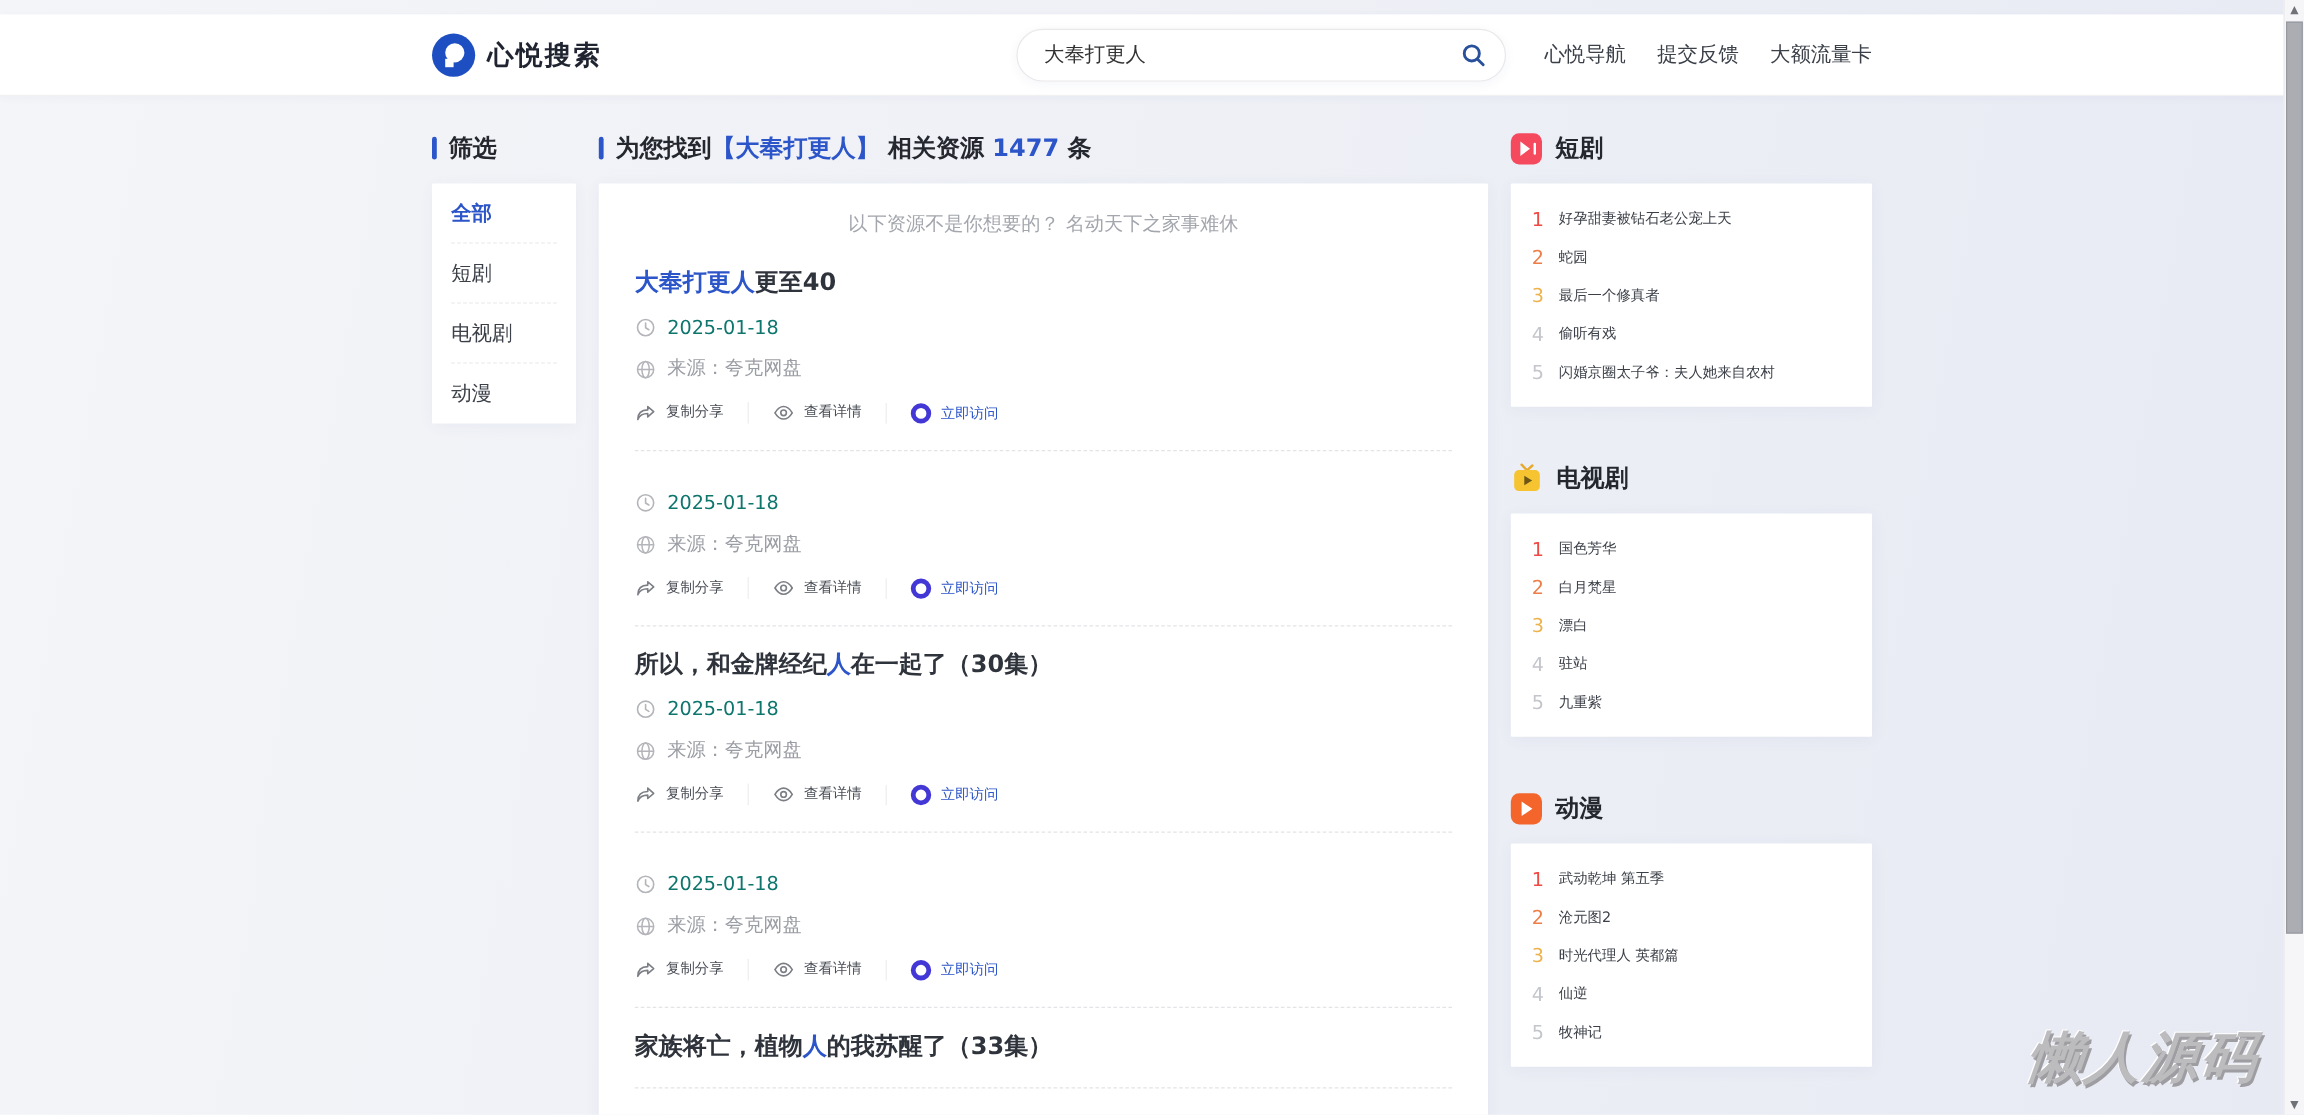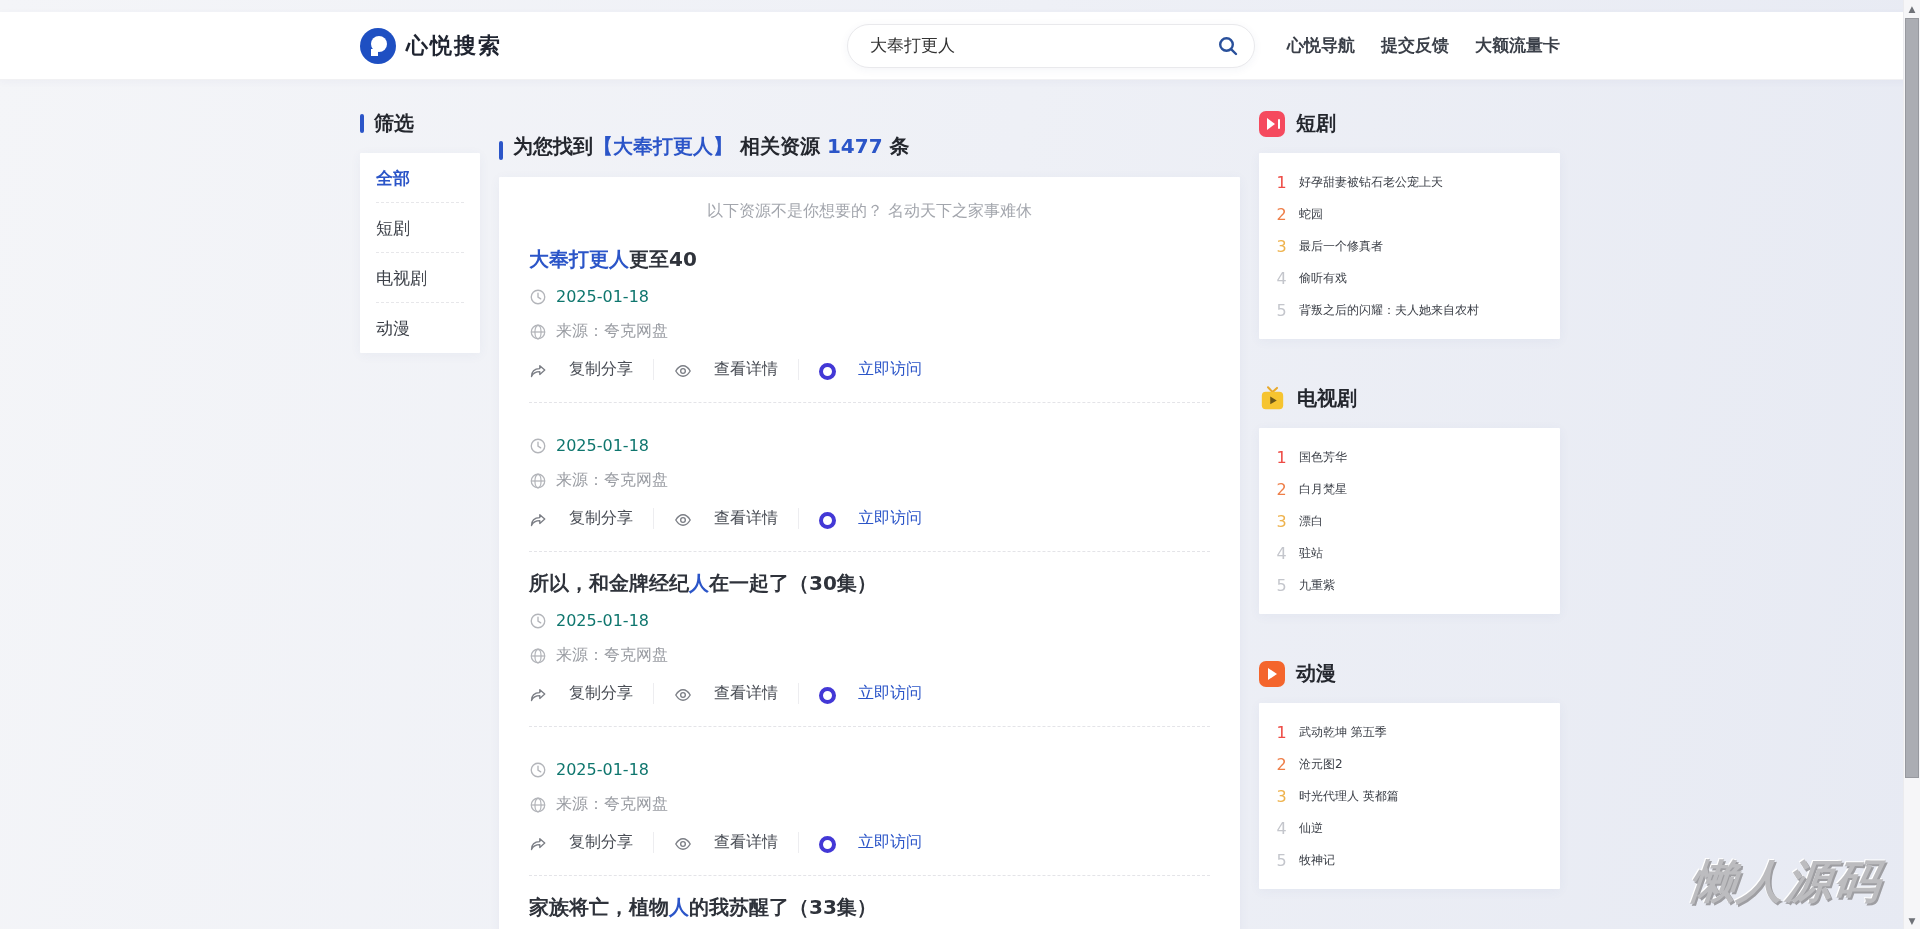--- a/index.html
+++ b/index.html
@@ -22,49 +22,49 @@
   .logo-name { font-size:22px; font-weight:bold; color:#1f2430; letter-spacing:2px; }
   .search-box {
     margin-left:auto; margin-right:32px; width:408px; height:44px;
     border:1px solid #e9e9ec; border-radius:22px; background:#fff;
     box-shadow:0 2px 10px rgba(40,60,120,.05);
     display:flex; align-items:center; padding:0 6px 0 22px;
   }
   .search-input { flex:1; border:none; outline:none; font-size:17px; color:#333; background:transparent; font-family:inherit; }
   .search-btn { width:40px; height:40px; border:none; background:transparent; cursor:pointer; display:flex; align-items:center; justify-content:center; }
   .nav { display:flex; align-items:center; gap:26px; }
-  .nav-link { font-size:17px; color:#3a3f48; text-decoration:none; cursor:pointer; white-space:nowrap;font-weight:bold; }
+  .nav-link { font-size:17px; color:#3a3f48; text-decoration:none; cursor:pointer; white-space:nowrap; }
   
   .page { width:1200px; margin:30px auto 0; display:flex; gap:19px; align-items:flex-start; }
   .col-filter { width:120px; flex:0 0 auto; }
   .col-main { flex:1; min-width:0; }
   .col-rank { width:301px; flex:0 0 auto; }
   .sec-head { display:flex; align-items:center; gap:10px; height:26px; margin-bottom:17px; }
   .blue-bar { width:4px; height:19px; border-radius:2px; background:#2b55c8; flex:0 0 auto; }
   .sec-title { font-size:20px; font-weight:bold; color:#24272e; white-space:nowrap; }
   .card { background:#fff; border-radius:1px; box-shadow:0 2px 12px rgba(50,70,140,.05); }
   
   .filter-card { padding:0 16px; }
   .filter-item { height:50px; line-height:50px; font-size:17px; color:#3c4048; cursor:pointer; border-bottom:1px dashed #e7e7ea; }
   .filter-item:last-child { border-bottom:none; }
   .filter-item.active { color:#2b55c8; font-weight:bold; }
   
-  .result-heading { display:flex; align-items:flex-end; gap:10px; height:26px; margin-bottom:17px; font-size:20px; font-weight:bold; color:#24272e; white-space:nowrap;margin-top:24px; }
+  .result-heading { display:flex; align-items:center; gap:10px; height:26px; margin-bottom:17px; font-size:20px; font-weight:bold; color:#24272e; white-space:nowrap; }
   .result-heading .hl { color:#2b55c8; }
   .results-card { padding:20px 30px 30px; min-height:1100px; }
   .refresh-tip { text-align:center; font-size:16px; color:#a3a6ad; cursor:pointer; padding:4px 0 6px; }
   .result-item { padding:18px 0 22px; border-bottom:1px dashed #e4e4e8; }
   .result-title { font-size:20px; font-weight:bold; color:#2f333b; cursor:pointer; line-height:1.3; }
   .result-title .hl { color:#2b55c8; }
   .meta-row { display:flex; align-items:center; gap:9px; margin-top:15px; font-size:16px; }
   .meta-row .mdate { color:#0f766e; }
   .meta-row .msource { color:#9a9da3; }
   .meta-icon { width:18px; height:18px; display:inline-flex; flex:0 0 auto; }
   .action-row { display:flex; align-items:center; margin-top:17px; }
-  .action { display:flex; align-items:flex-end; gap:22px; font-size:16px; color:#4a4e56; cursor:pointer; padding:0 20px; border-left:1px solid #ededf0; }
+  .action { display:flex; align-items:flex-start; gap:8px; font-size:12px; color:#4a4e56; cursor:pointer; padding:0 20px; border-left:1px solid #ededf0; }
   .action:first-child { padding-left:0; border-left:none; }
   .action.visit { color:#2b55c8; }
   .donut { width:9px; height:9px; border:4.5px solid #4338d6; border-radius:50%; background:#fff; display:inline-block; box-sizing:content-box; }
   
   .rank-section { margin-bottom:0; }
   .rank-section + .rank-section { margin-top:46px; }
   .rank-head { display:flex; align-items:center; gap:11px; height:27px; margin-bottom:16px; }
   .rank-title { font-size:20px; font-weight:bold; color:#24272e; }
   .rank-card { padding:13px 0; }
   .rank-row { display:flex; align-items:center; height:32px; padding:0 16px; gap:11px; cursor:pointer; }
@@ -353,21 +353,21 @@
             <div class="rank-row">
               <span class="rank-num" style="color: rgb(238, 178, 76);">3</span>
               <span class="rank-text">最后一个修真者</span>
             </div>
             <div class="rank-row">
               <span class="rank-num" style="color: rgb(196, 198, 204);">4</span>
               <span class="rank-text">偷听有戏</span>
             </div>
             <div class="rank-row">
               <span class="rank-num" style="color: rgb(196, 198, 204);">5</span>
-              <span class="rank-text">背叛之后的闪耀：夫人她来自农村</span>
+              <span class="rank-text">闪婚京圈太子爷：夫人她来自农村</span>
             </div>
           </div>
   </section>
 
   <section class="rank-section">
     <div class="rank-head">
       <span class="tv-icon">
               <svg width="27" height="27" viewBox="0 0 24 24">
                 <path d="M8 2 L12 6.2 L16 2.6" fill="none" stroke="#e8a92c" stroke-width="1.8" stroke-linecap="round"></path>
                 <rect x="2.5" y="6" width="19" height="15.5" rx="3.5" fill="#f6c430"></rect>

